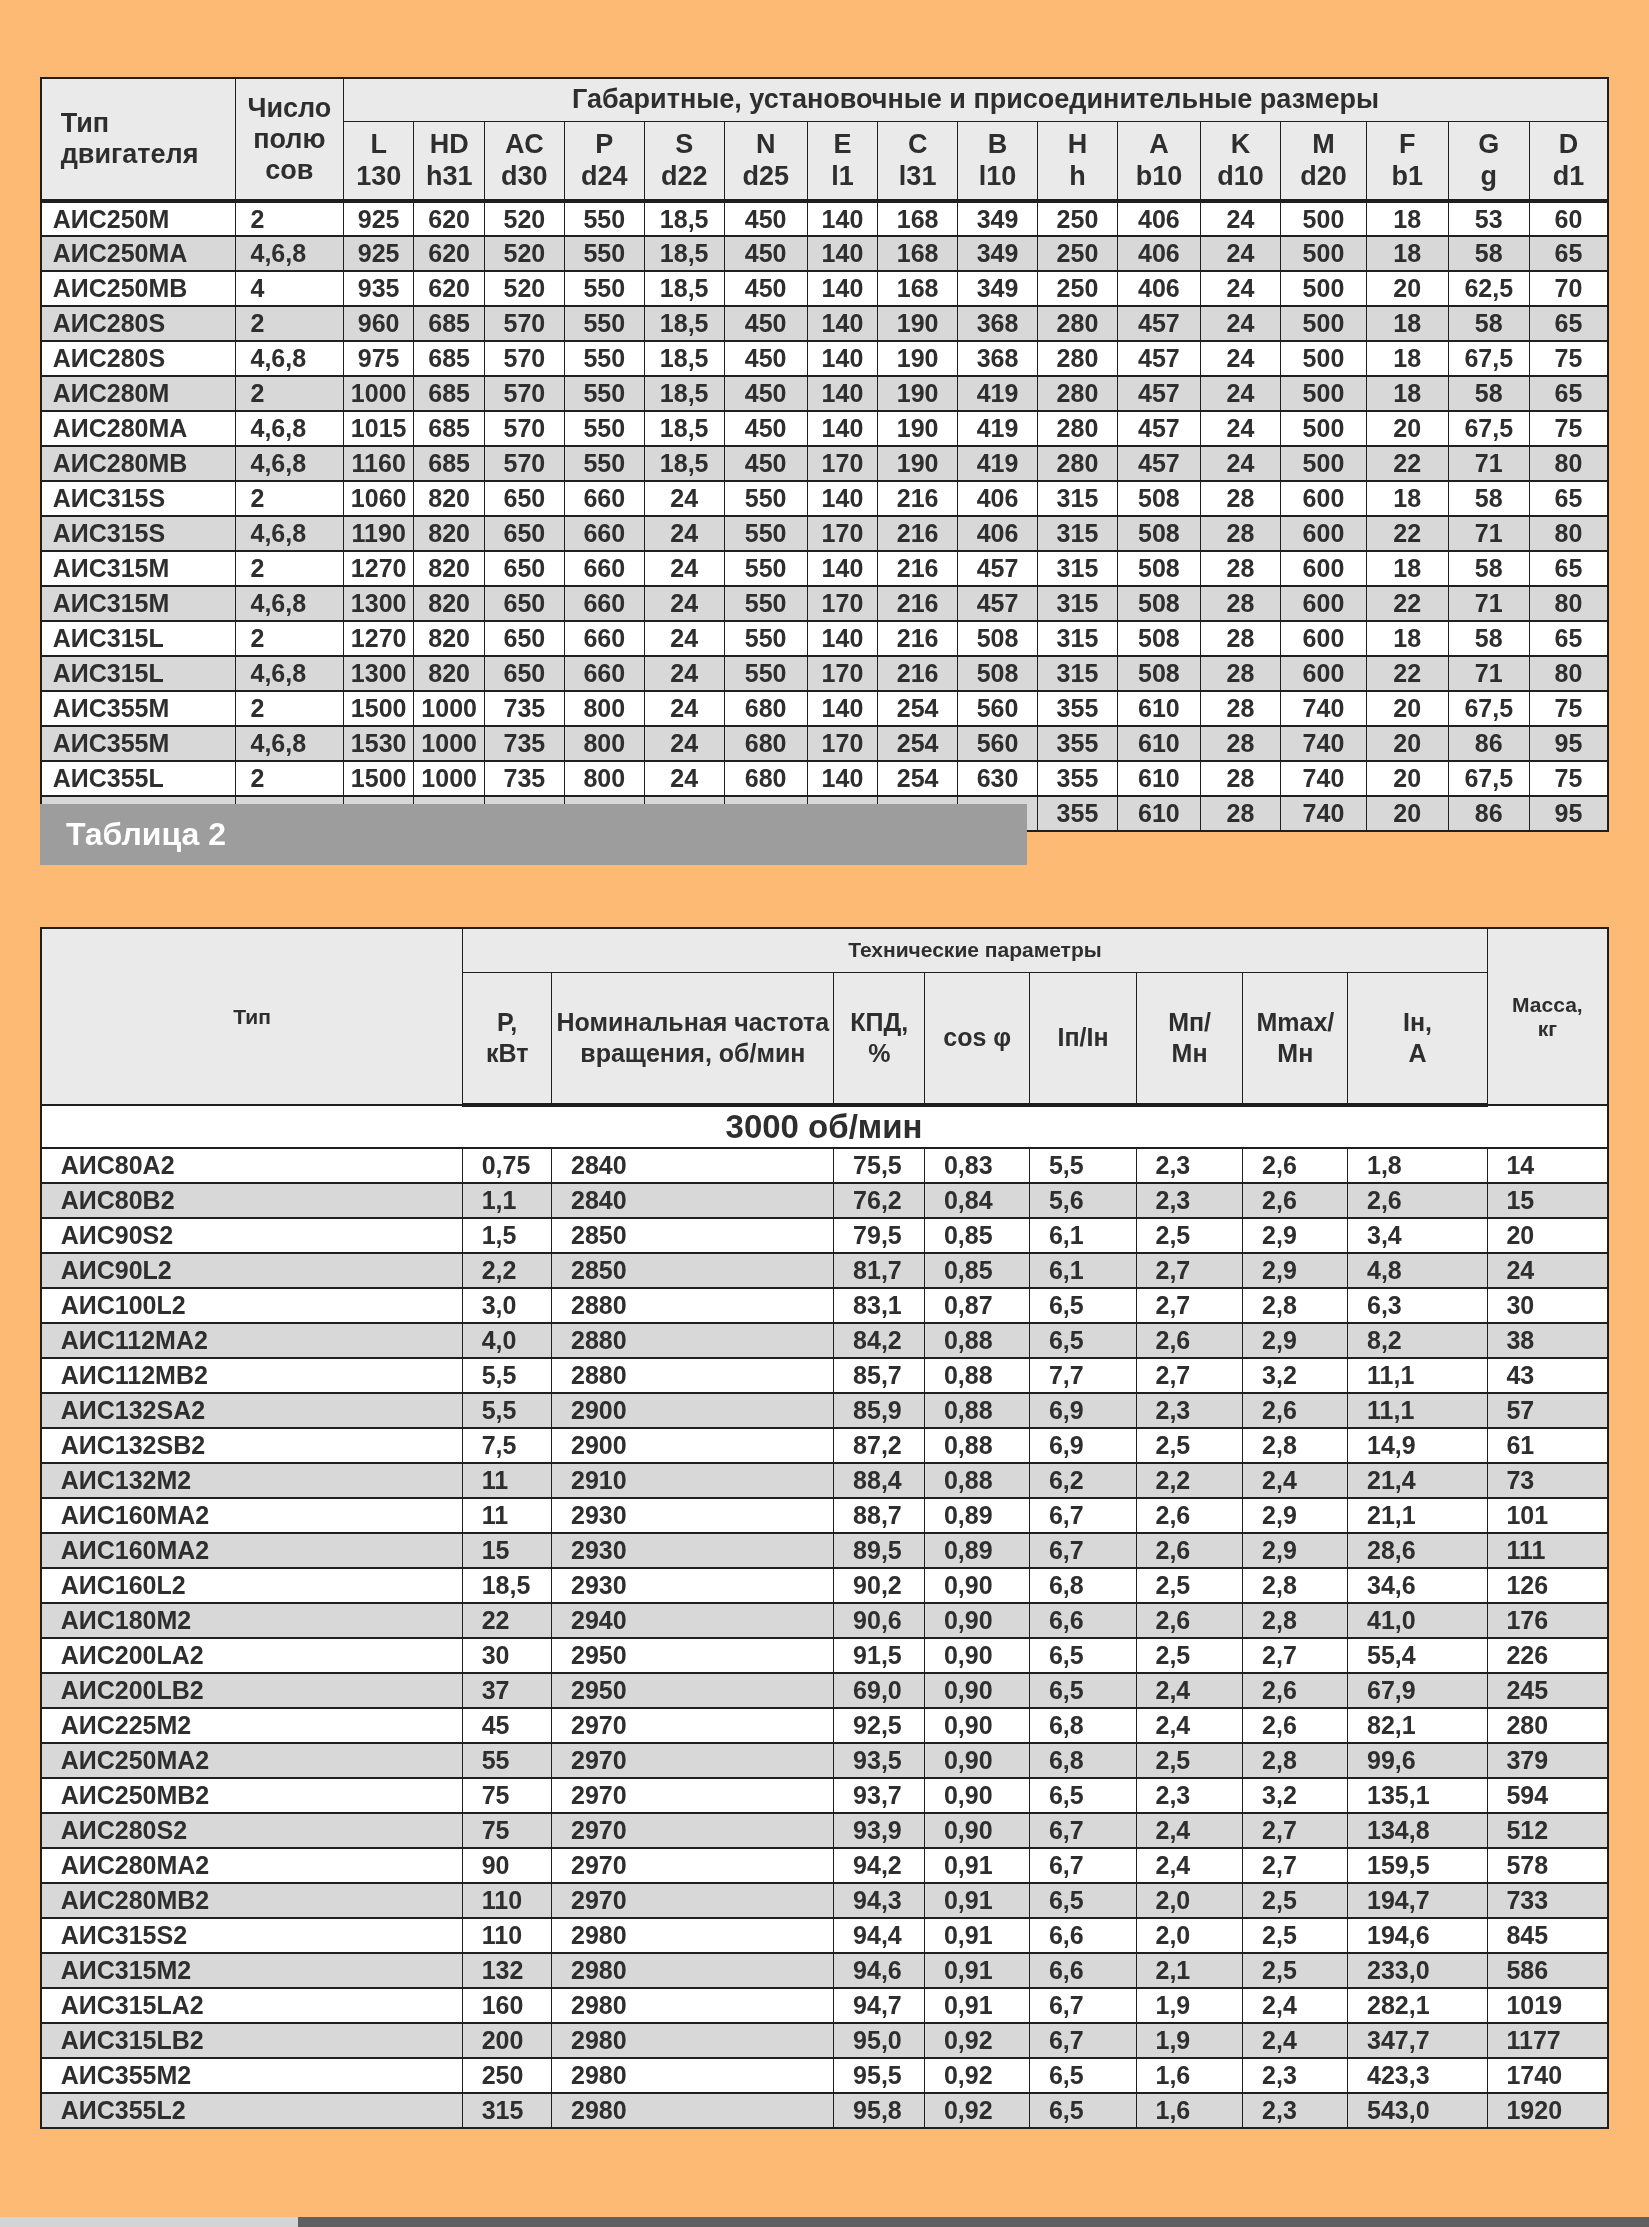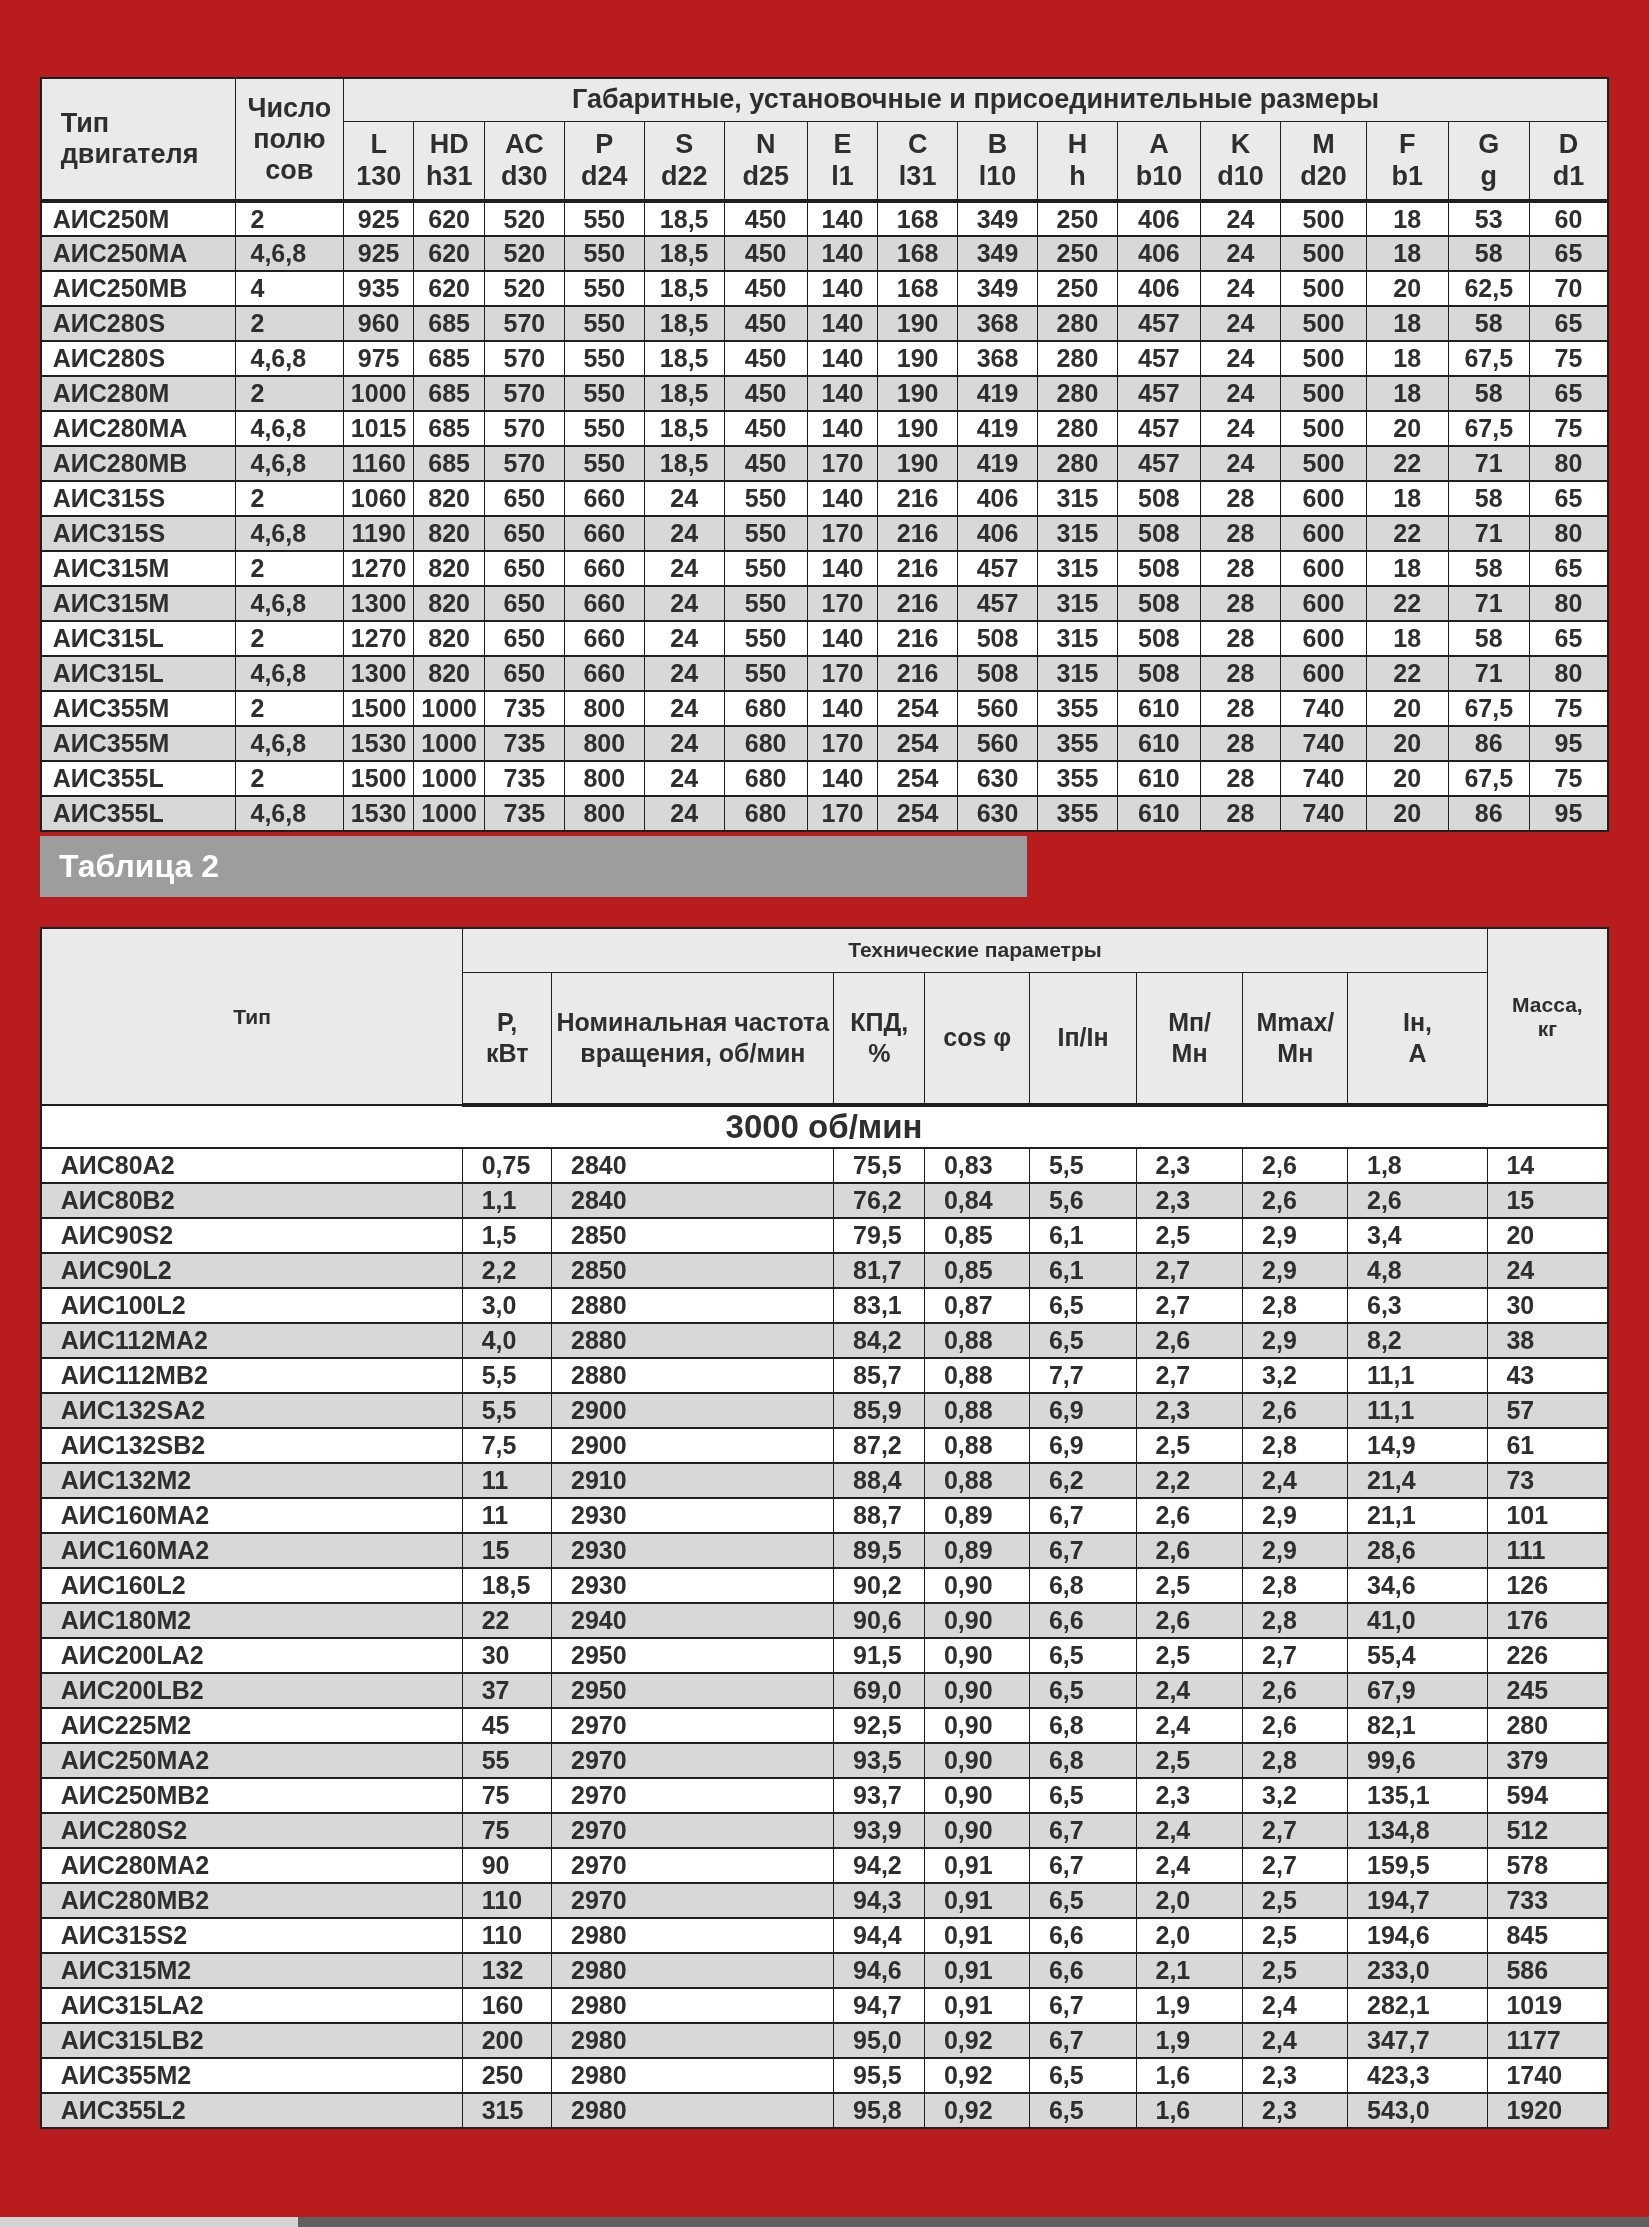--- a/index.html
+++ b/index.html
@@ -1,39 +1,39 @@
 <!DOCTYPE html>
 <html style="font-size:10.7px"><head>
 <meta charset="utf-8">
 <style>
   html,body{margin:0;padding:0;background:#ffffff;}
-  .page{position:relative;width:1649px;height:2227px;background:#b91c1c;
+  .page{position:relative;width:1649px;height:2227px;background:#fdba74;
         font-family:"Liberation Sans",sans-serif;color:#2e2e2e;overflow:hidden;}
   table{border-collapse:collapse;table-layout:fixed;position:absolute;background:#ffffff;}
   th,td{border:1.3px solid #1f1f1f;box-sizing:border-box;overflow:hidden;}
   thead th{background:#eaeaea;font-weight:bold;white-space:pre-line;
            text-align:center;vertical-align:middle;}
   tbody td{font-weight:bold;font-size:25px;border-top-width:2.7px;border-bottom-width:2.7px;}
   tr.shade td{background:#d8d8d8;}
 
   
   .t1{left:40px;top:77px;width:1569px;border:2px solid #1f1f1f;}
   .t1 thead tr.group th{height:43px;font-size:27px;}
   .t1 thead tr.letters th{height:80px;font-size:27px;line-height:1.2;}
   .t1 th.h-type{text-align:left;padding-left:18.7px;font-size:27px;}
   .t1 thead tr.letters th{border-bottom-width:4px;}
   .t1 th.h-type,.t1 th.h-poles{border-bottom-width:4px;}
   .t1 tbody td{height:35px;text-align:center;}
   .t1 tbody td.c-type{text-align:left;padding-left:10.7px;}
   .t1 tbody td.c-poles{text-align:left;padding-left:14.7px;}
 
   
-  .banner{position:absolute;left:40px;top:836px;width:987px;height:61px;
+  .banner{position:absolute;left:40px;top:804px;width:987px;height:61px;
           background:#9d9d9d;color:#ffffff;font-weight:bold;font-size:32px;
-          line-height:61px;padding-left:19px;box-sizing:border-box;}
+          line-height:61px;padding-left:26px;box-sizing:border-box;}
 
   
   .t2{left:40px;top:927px;width:1569px;border:2px solid #1f1f1f;}
   .t2 thead tr.group th{height:44px;font-size:21px;}
   .t2 thead tr.subs th{height:133px;font-size:25px;line-height:1.25;border-bottom-width:4px;}
   .t2 th.h-type{font-size:27px;}
   .t2 th.h-mass{font-size:27px;margin-top:24px;}
   .t2 tbody td{height:35px;text-align:left;padding-left:18.7px;}
   .t2 tbody tr.speed td{text-align:center;padding-left:0;background:#ffffff;
                         font-size:33px;height:39px;}

